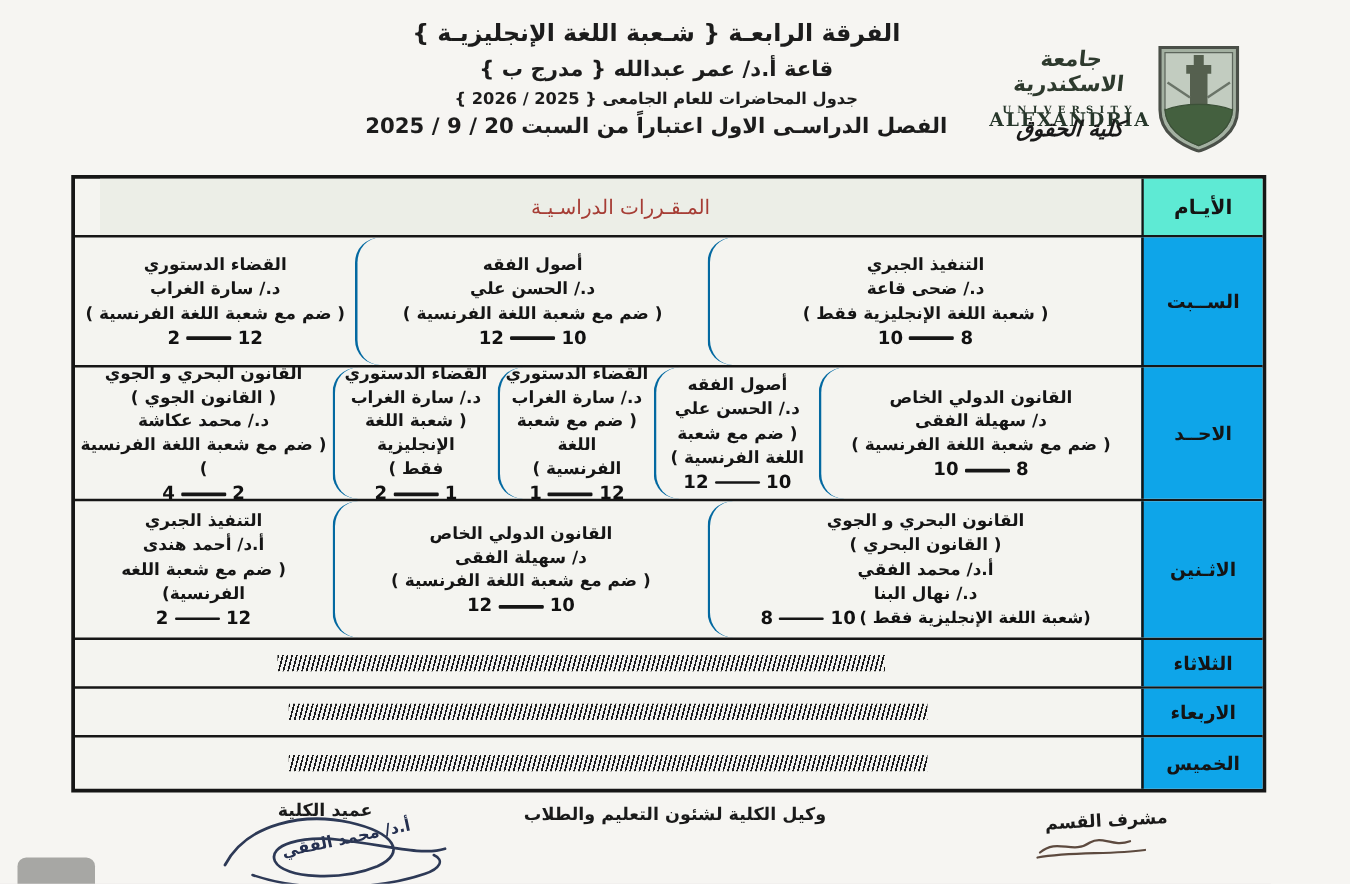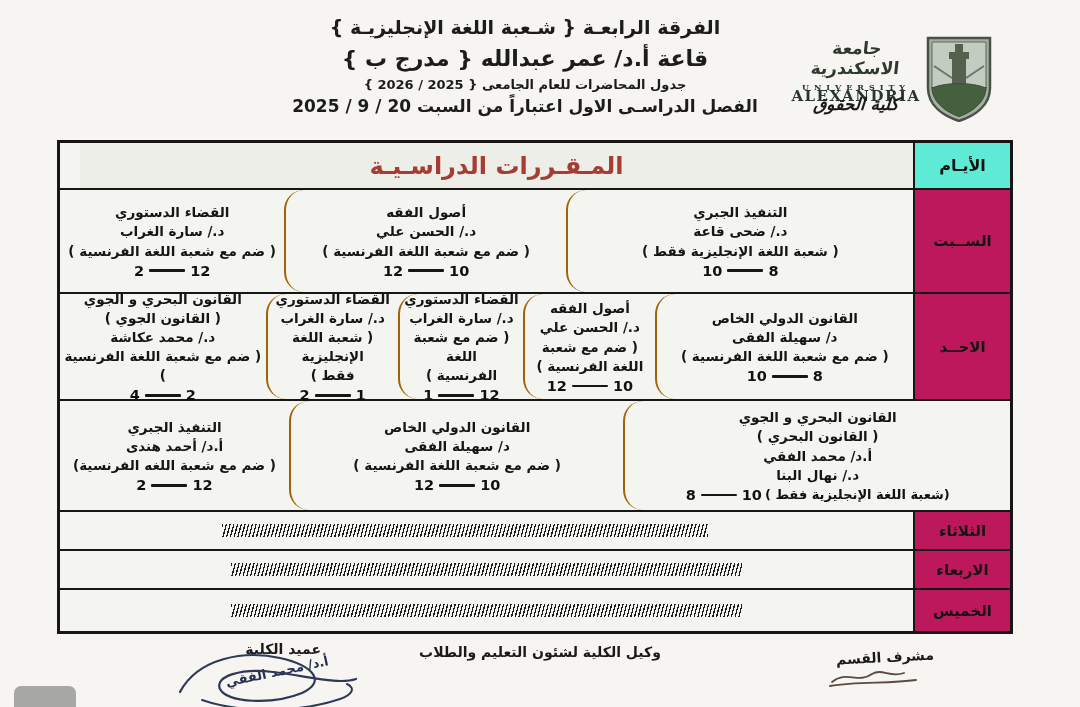--- a/index.html
+++ b/index.html
@@ -13,21 +13,21 @@
     position:relative; width:1080px; height:707px;
     background:#f6f5f2;
     padding-left:44px;
   }
   
   .header-text {
     position:absolute; left:180px; top:16px; width:690px;
     direction:rtl; text-align:center; color:#1c1c1c;
   }
   .header-text .h1 { font-size:19px; font-weight:bold; margin-bottom:8px; letter-spacing:0; }
-  .header-text .h2 { font-size:22px; font-weight:bold; margin-bottom:6px; }
+  .header-text .h2 { font-size:17px; font-weight:bold; margin-bottom:6px; }
   .header-text .h3 { font-size:13px; font-weight:bold; margin-bottom:4px; }
   .header-text .h4 { font-size:17px; font-weight:bold; }
   
   .logo { position:absolute; left:778px; top:24px; width:240px; height:105px; }
   .logo .ar-name {
     position:absolute; left:8px; top:14px; width:140px; text-align:center;
     direction:rtl; font-size:17px; font-weight:bold; color:#2e3a2e;
     transform:skewX(-6deg);
   }
   .logo .en-name {
@@ -53,52 +53,52 @@
     display:flex; flex-direction:column; background:#f4f4f0;
   }
   .head-row { display:flex; height:47px; border-bottom:2.5px solid #161616; }
   .day-head {
     flex:0 0 97px; border-left:2.5px solid #161616; background:#5eead4;
     display:flex; align-items:center; justify-content:center;
     font-size:16px; font-weight:bold; color:#141414;
   }
   .title-cell {
     flex:1; display:flex; align-items:center; justify-content:center;
-    font-size:24px; font-weight:bold; color:var(--title-red,#a63d35);
+    font-size:16px; font-weight:normal; color:var(--title-red,#a63d35);
     background:#eceee7;
     margin-left:20px;
   }
   .trow { display:flex; border-bottom:2px solid #161616; }
   .trow:last-child { border-bottom:none; flex:1; }
   .day-cell {
-    flex:0 0 97px; border-left:2.5px solid #161616; background:#be185d;
+    flex:0 0 97px; border-left:2.5px solid #161616; background:#0ea5e9;
     display:flex; align-items:center; justify-content:center;
     font-size:15px; font-weight:bold; color:#141414;
   }
   .content-area { flex:1; display:flex; direction:rtl; }
-  .cell:not(:last-child) { border-left:2px solid #a16207; }
+  .cell:not(:last-child) { border-left:2px solid #0369a1; }
   .course-cell {
     display:flex; flex-direction:column; align-items:center; justify-content:center;
     padding:3px 4px; direction:rtl; text-align:center;border-radius:20px;
   }
   .cline { font-size:13.5px; font-weight:bold; color:#151515; line-height:1.42; }
   .time {
     margin-top:2px; display:flex; direction:ltr; align-items:center; gap:5px;
     font-size:14.5px; font-weight:bold; color:#111;
   }
   .tdash { width:36px; height:2.6px; background:#161616; border-radius:1px; }
   .tsuffix { direction:rtl; font-size:13px; font-weight:bold; margin-left:-2px; }
   .hatch-cell { flex:1; display:flex; align-items:center; justify-content:center; }
   .hatch {
     width:60%; height:13px;
     background:repeating-linear-gradient(105deg,#1e1e1e 0px,#1e1e1e 1.3px,rgba(0,0,0,0) 1.3px,rgba(0,0,0,0) 3.6px);
   }
   
   .foot-label { position:absolute; font-size:14px; font-weight:bold; color:#1a1a1a; direction:rtl; text-align:center; }
-  .dean-title { left:171px; top:641px; width:150px;text-align:right; }
+  .dean-title { left:185px; top:641px; width:150px; }
   .vice-dean  { left:395px; top:644px; width:290px; }
   .supervisor { left:825px; top:649px; width:120px; transform:rotate(-3deg); }
   .dean-name {
     position:absolute; left:212px; top:664px; width:130px; text-align:center;
     direction:rtl; font-size:13px; font-weight:bold; color:#253050;
     transform:rotate(-12deg);
   }
   .sig { position:absolute; }
   .sig-dean { left:170px; top:648px; }
   .sig-supervisor { left:828px; top:668px; }
@@ -230,20 +230,21 @@
               <div class="cline">( ضم مع شعبة اللغة الفرنسية )</div>
               <div class="time">
                 <span>4</span>
                 <span class="tdash"></span>
                 <span>2</span>
               </div>
             </div>
           </div>
         </div>
         <div class="trow" style="height: 111px;">
+          <div class="day-cell">الاثـنين</div>
           <div class="content-area">
             <div class="cell course-cell" style="width: 40.7%;">
               <div class="cline">القانون البحري و الجوي</div>
               <div class="cline">( القانون البحري )</div>
               <div class="cline">أ.د/ محمد الفقي</div>
               <div class="cline">د./ نهال البنا</div>
               <div class="time">
                 <span>8</span>
                 <span class="tdash"></span>
                 <span>10</span>

